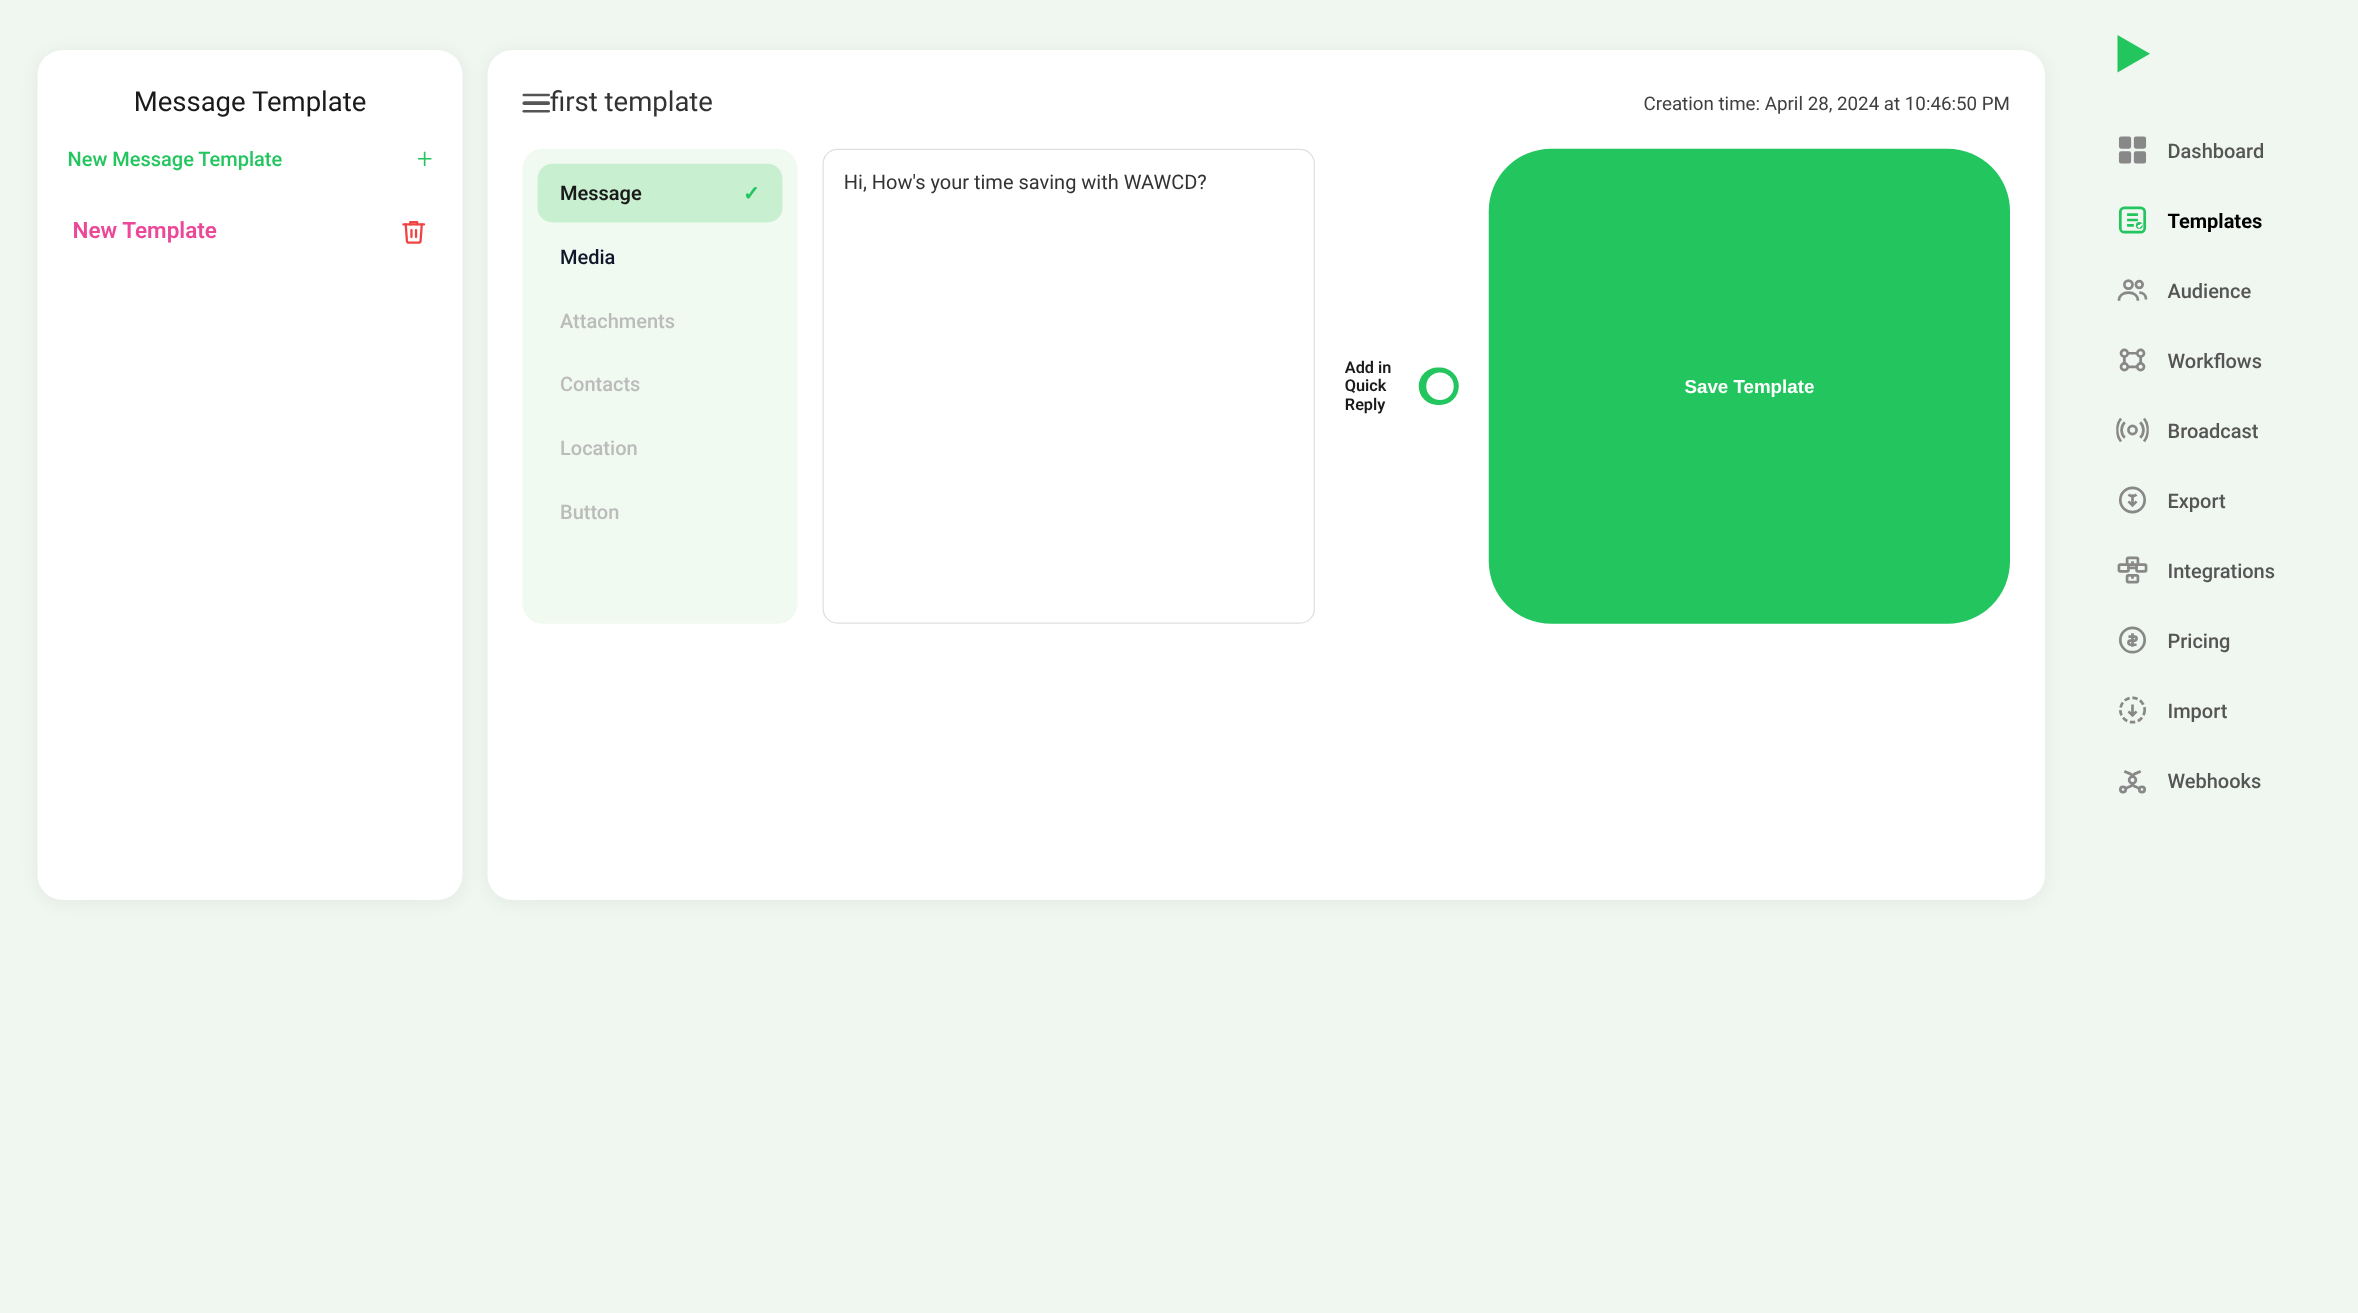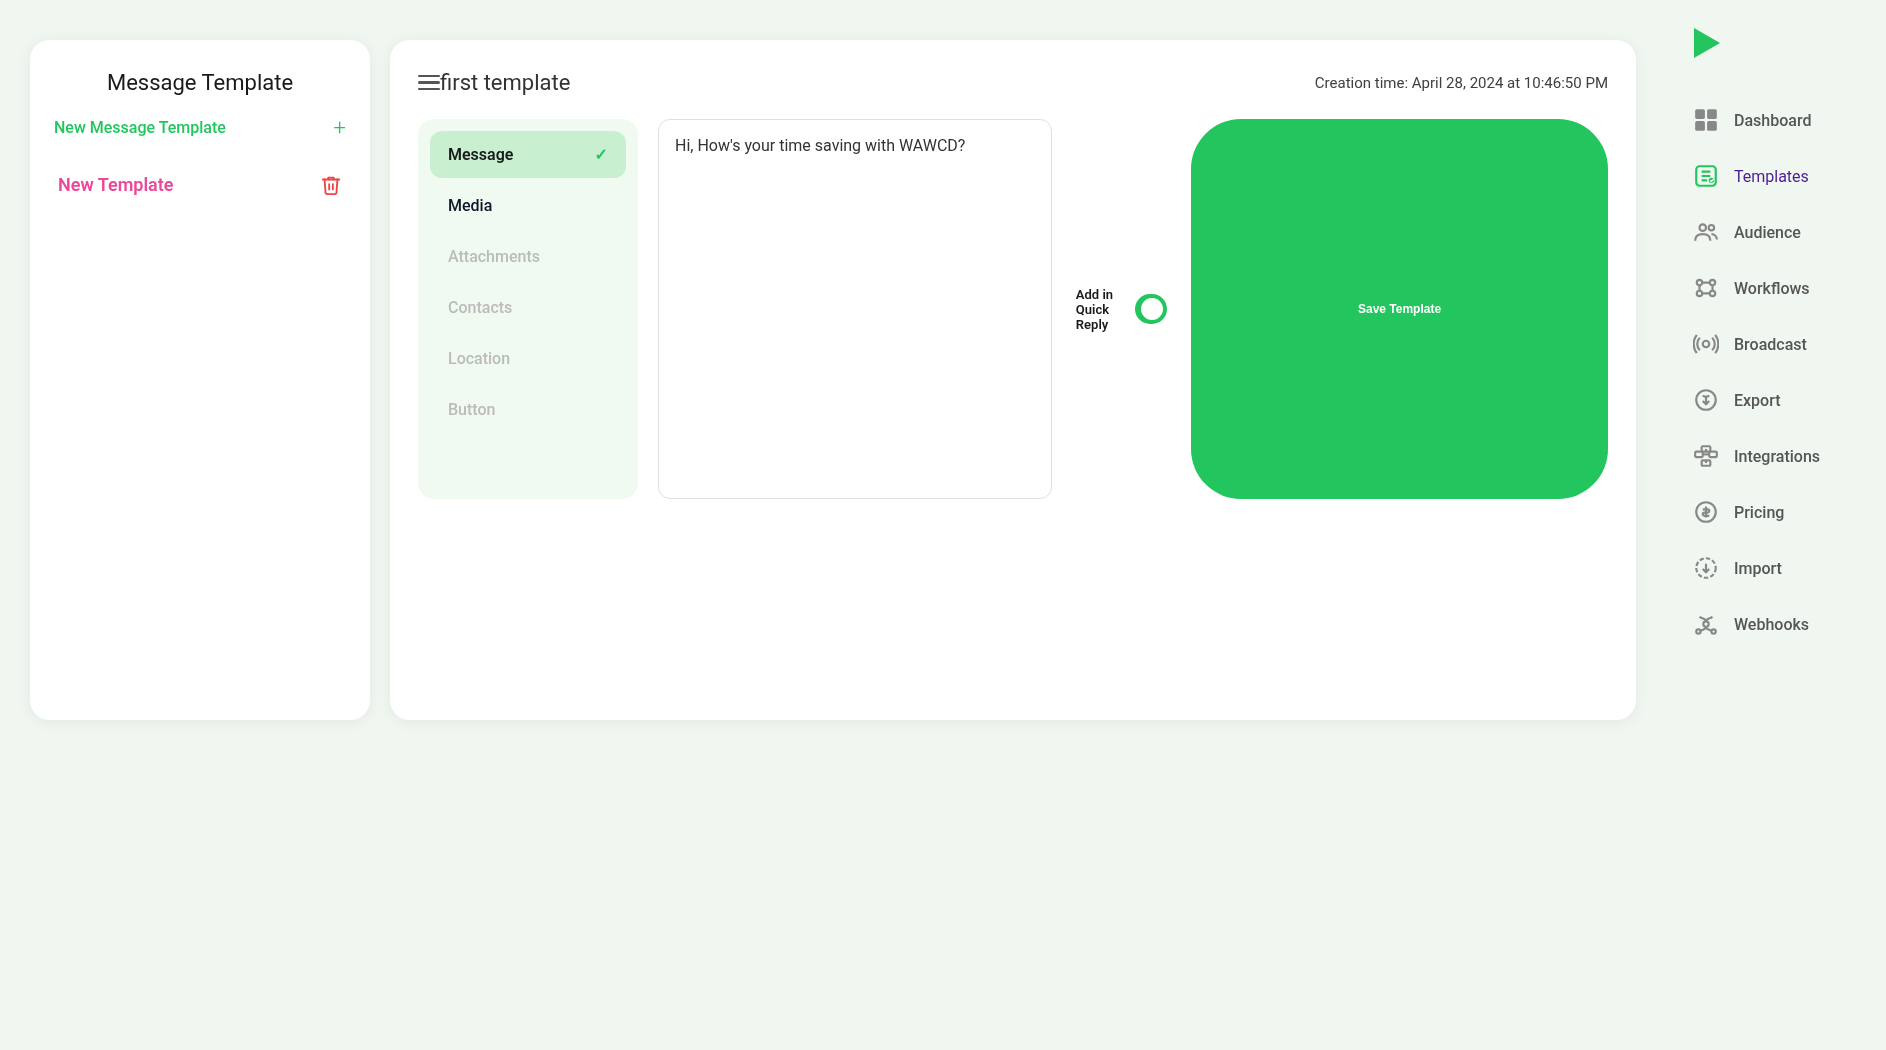--- a/index.html
+++ b/index.html
@@ -219,21 +219,21 @@
       background: #fff;
       border-radius: 50%;
     }
 
     .save-template-btn {
       background: #22c55e;
       color: #fff;
       border: none;
       border-radius: 50px;
       padding: 18px 36px;
-      font-size: 12px;
+      font-size: 15px;
       font-weight: 600;
       cursor: pointer;
       width: 100%;
     }
 
     
     .sidebar-nav {
       width: 220px;
       flex-shrink: 0;
       padding: 20px 16px;
@@ -269,22 +269,22 @@
     .nav-item.active {
       color: #22c55e;
     }
 
     .nav-item-label {
       font-size: 16px;
       font-weight: 500;
     }
 
     .nav-item.active .nav-item-label {
-      color: #4c1d95;
-      font-weight: 400;
+      color: #000000;
+      font-weight: 700;
     }
 
     .nav-icon {
       width: 28px;
       height: 28px;
       display: flex;
       align-items: center;
       justify-content: center;
       flex-shrink: 0;
     }

